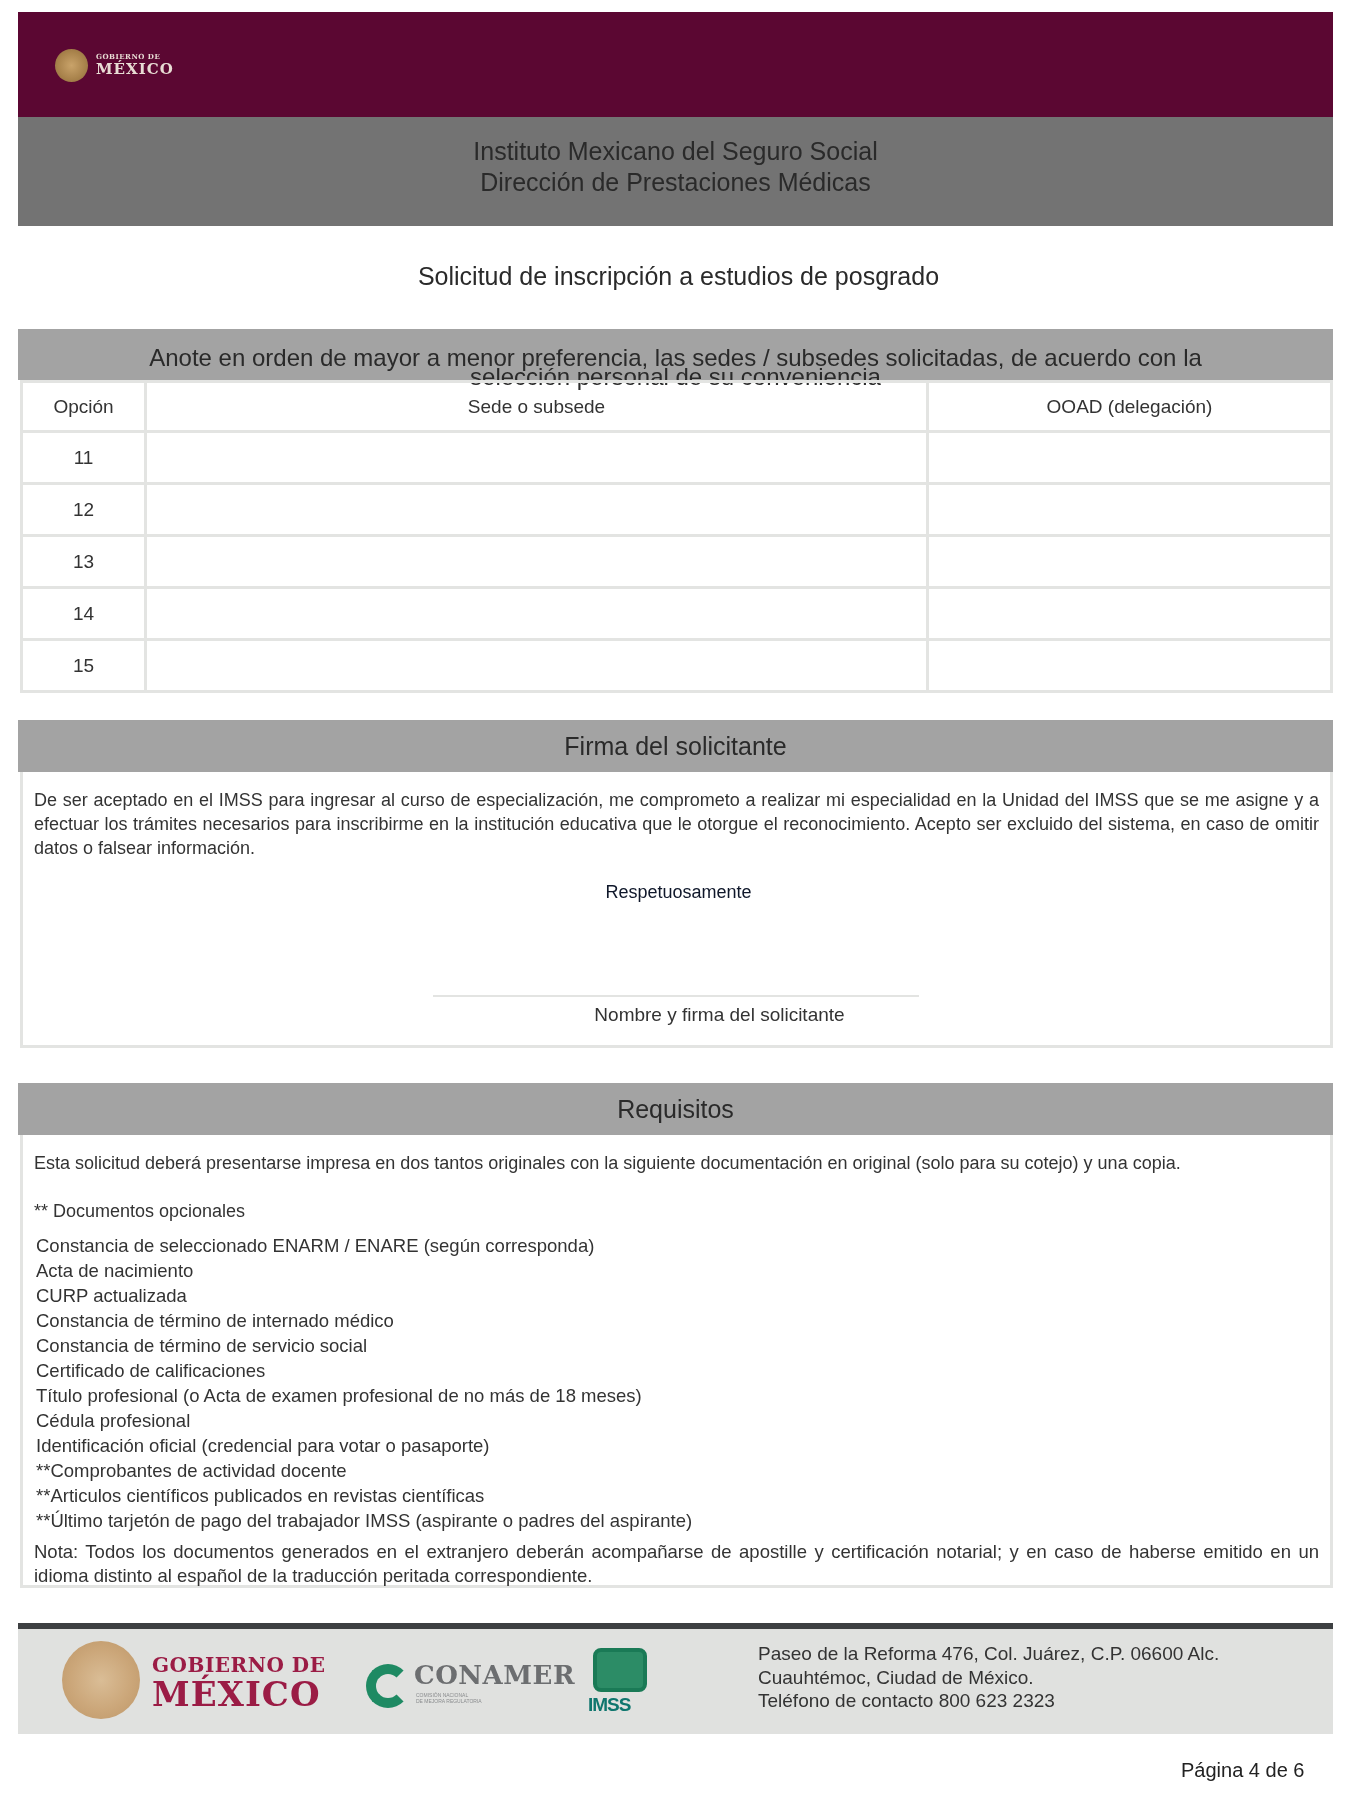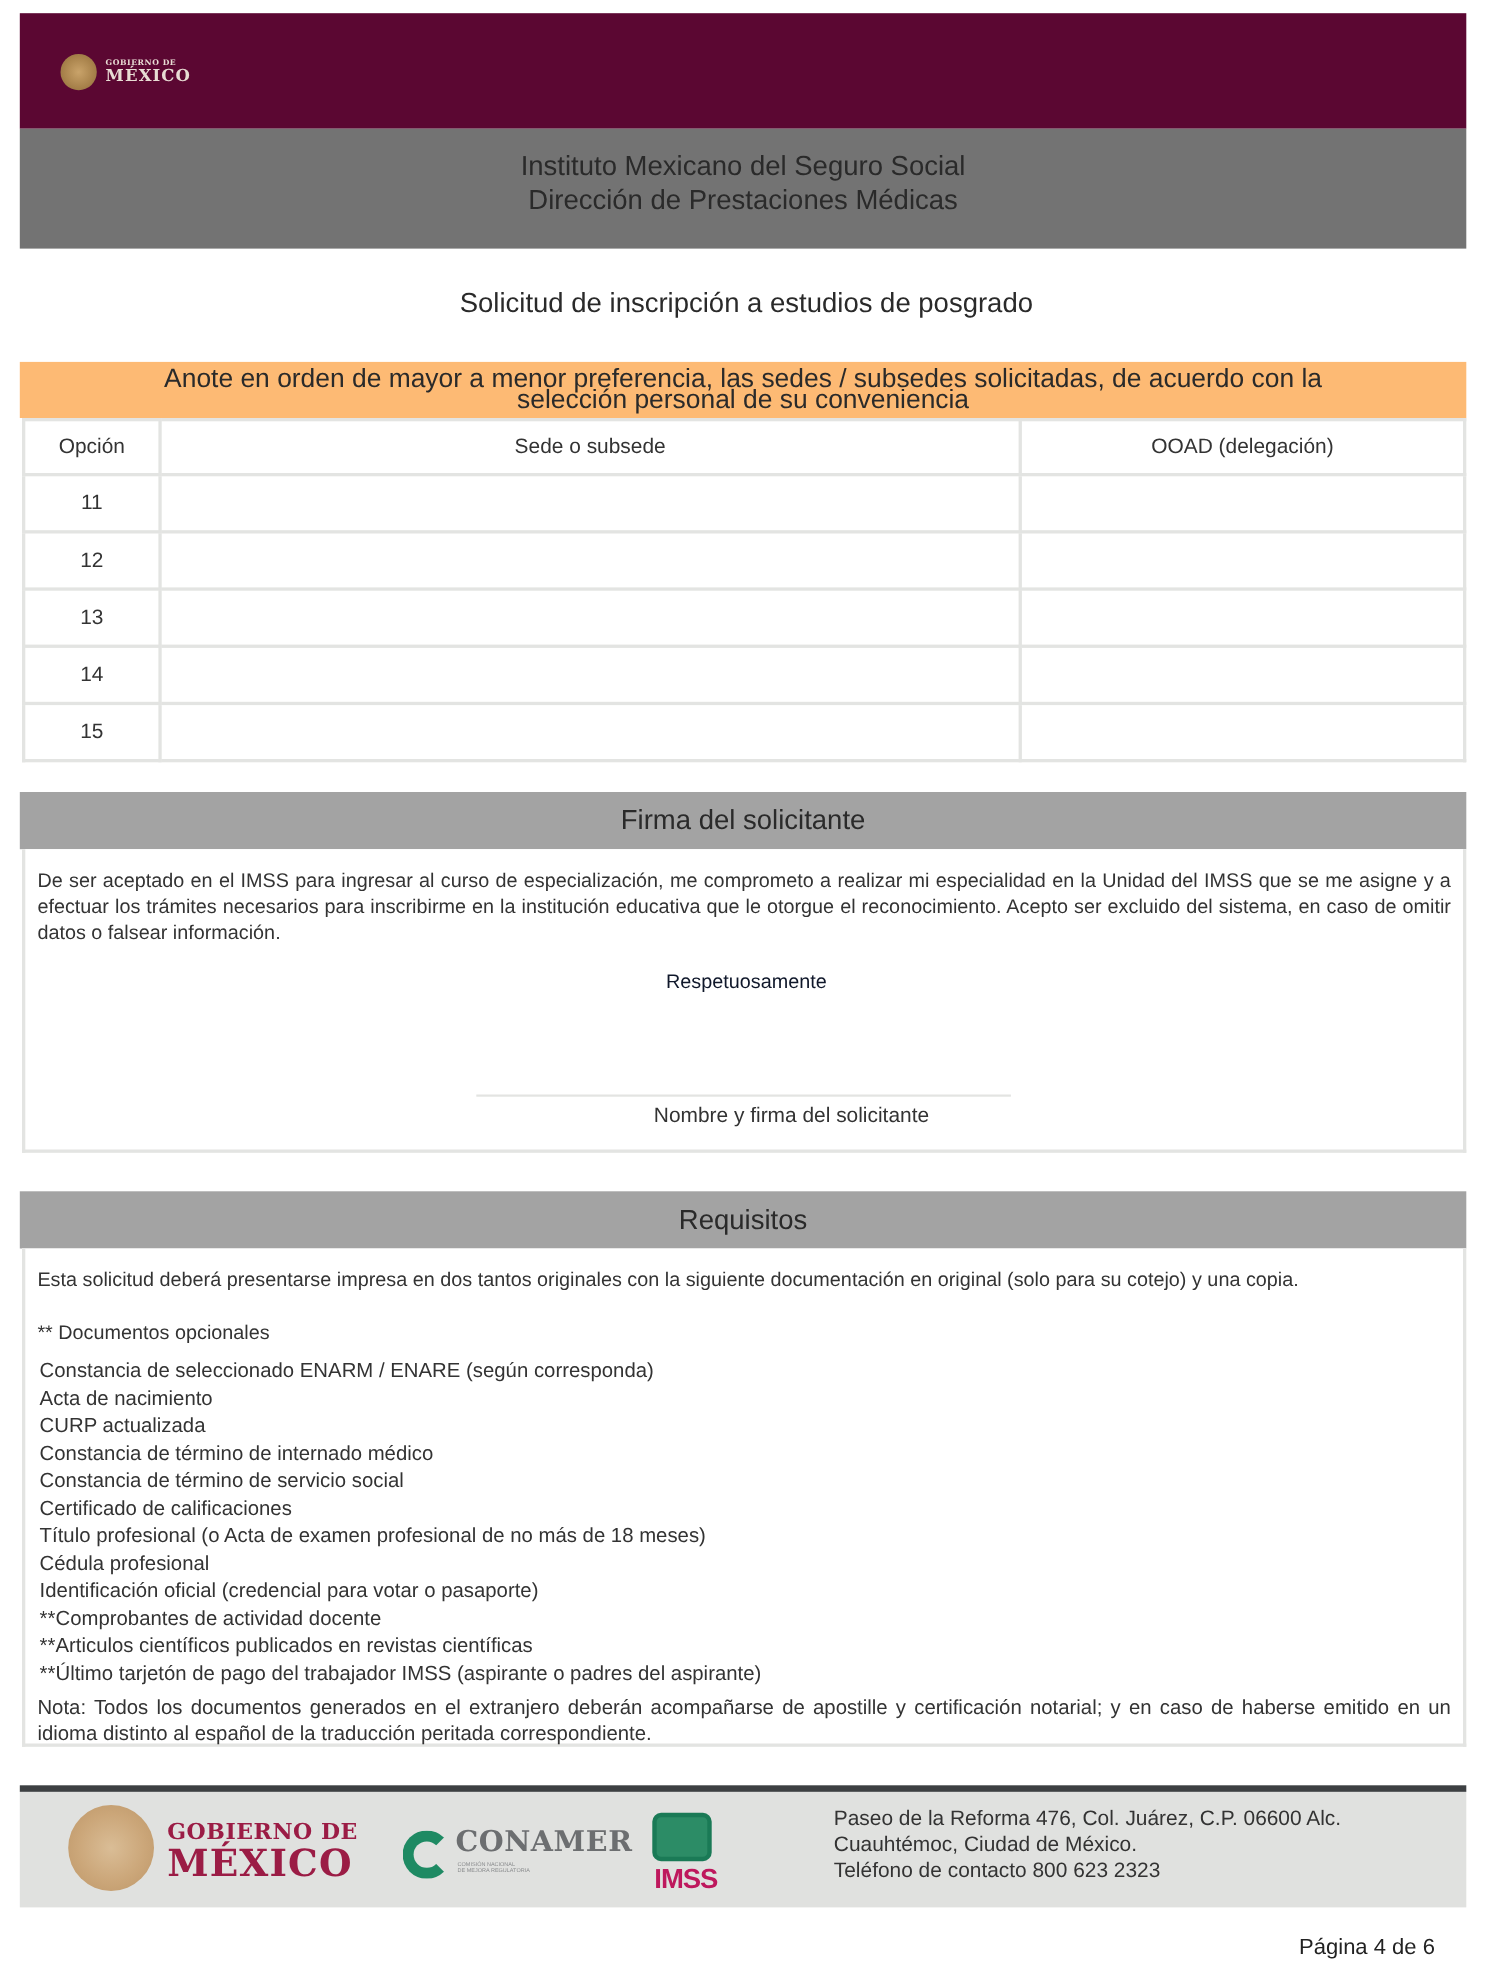--- a/index.html
+++ b/index.html
@@ -17,22 +17,22 @@
 
   
   .inst-band { left: 18px; top: 117px; width: 1315px; height: 109px; background: #737373; }
   .inst-band .t { position: absolute; left: 0; width: 100%; text-align: center; font-size: 25px; color: #2a2a2a; }
   .inst-band .t1 { top: 20px; }
   .inst-band .t2 { top: 51px; }
 
   .doc-title { left: 0; top: 262px; width: 1357px; text-align: center; font-size: 25px; color: #2a2a2a; }
 
   
-  .instr { left: 18px; top: 329px; width: 1315px; height: 51px; background: #fdba74; text-align: center;
-    font-size: 24px; color: #2a2a2a; line-height: 19px; padding-top: 6px; }
+  .instr { left: 18px; top: 329px; width: 1315px; height: 51px; background: #a3a3a3; text-align: center;
+    font-size: 24px; color: #2a2a2a; line-height: 19px; padding-top: 19px; }
 
   
   .opt-table { left: 20px; top: 380px; width: 1313px; border-collapse: collapse; position: absolute; }
   .opt-table td, .opt-table th { border: 3px solid #e3e4e2; font-weight: normal; font-size: 19px; color: #333;
     text-align: center; height: 52px; padding: 0; }
   .opt-table th { height: 50px; }
   .opt-table .c1 { width: 124px; }
   .opt-table .c2 { width: 782px; }
 
   
@@ -56,21 +56,21 @@
   .f-seal { left: 62px; top: 1641px; width: 78px; height: 78px; border-radius: 50%;
     background: radial-gradient(circle at 50% 50%, #d9b98e 0%, #c9a06e 55%, #b88d5a 100%); opacity: 0.9; }
   .f-gob { left: 152px; top: 1654px; font-family: "DejaVu Serif", serif; font-weight: bold; color: #9b1c45; }
   .f-gob .l1 { font-size: 20px; line-height: 22px; letter-spacing: 0.5px; }
   .f-gob .l2 { font-size: 34px; line-height: 36px; letter-spacing: 1px; }
   .f-conamer-icon { left: 366px; top: 1664px; width: 44px; height: 44px; border-radius: 50%;
     border: 10px solid #1e8a63; border-right-color: transparent; }
   .f-conamer { left: 414px; top: 1660px; font-family: "DejaVu Serif", serif; font-weight: bold; color: #6c6e70; font-size: 26px; letter-spacing: 0.5px; }
   .f-conamer-sub { left: 416px; top: 1692px; font-size: 5px; color: #8a8c8e; line-height: 6px; }
   .f-imss-box { left: 593px; top: 1648px; width: 54px; height: 44px; border: 4px solid #1a7a56; border-radius: 8px; background: #2c8c66; }
-  .f-imss { left: 588px; top: 1694px; width: 64px; text-align: right; font-weight: bold; color: #be185d; font-size: 25px; letter-spacing: -1px; }
+  .f-imss { left: 588px; top: 1694px; width: 64px; text-align: left; font-weight: bold; color: #0f766e; font-size: 19px; letter-spacing: -1px; }
   .f-addr { left: 758px; top: 1642px; font-size: 19px; line-height: 23.5px; color: #333; }
 
   .page-num { left: 1181px; top: 1759px; font-size: 20px; color: #222; }
 </style>
 </head>
 <body>
 
 <div class="abs top-header"></div>
 <div class="abs logo-seal"></div>
 <div class="abs logo-text">

